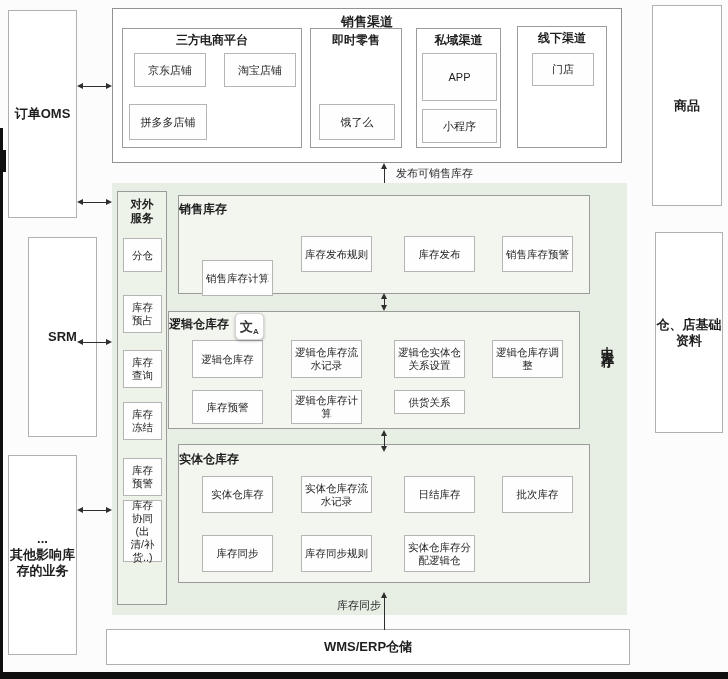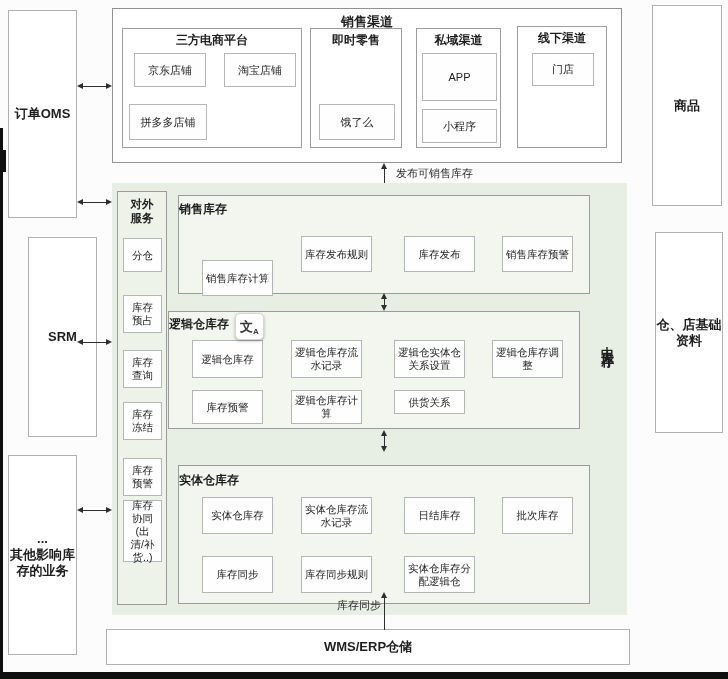--- a/index.html
+++ b/index.html
@@ -132,21 +132,21 @@
     <div class="section-title" style="top:4px;">逻辑仓库存</div>
     <div class="wbox sbox" style="left:23px;top:28px;width:71px;height:38px;">逻辑仓库存</div>
     <div class="wbox sbox" style="left:122px;top:28px;width:71px;height:38px;">逻辑仓库存流水记录</div>
     <div class="wbox sbox" style="left:225px;top:28px;width:71px;height:38px;">逻辑仓实体仓关系设置</div>
     <div class="wbox sbox" style="left:323px;top:28px;width:71px;height:38px;">逻辑仓库存调整</div>
     <div class="wbox sbox" style="left:122px;top:78px;width:71px;height:34px;">逻辑仓库存计算</div>
     <div class="wbox sbox" style="left:23px;top:78px;width:71px;height:34px;">库存预警</div>
     <div class="wbox sbox" style="left:225px;top:78px;width:71px;height:24px;">供货关系</div>
   </div>
 
-  <div class="section" style="left:178px;top:465px;width:412px;height:139px;">
+  <div class="section" style="left:178px;top:444px;width:412px;height:139px;">
     <div class="section-title" style="top:6px;">实体仓库存</div>
     <div class="wbox sbox" style="left:23px;top:31px;width:71px;height:37px;">实体仓库存</div>
     <div class="wbox sbox" style="left:122px;top:31px;width:71px;height:37px;">实体仓库存流水记录</div>
     <div class="wbox sbox" style="left:225px;top:31px;width:71px;height:37px;">日结库存</div>
     <div class="wbox sbox" style="left:323px;top:31px;width:71px;height:37px;">批次库存</div>
     <div class="wbox sbox" style="left:23px;top:90px;width:71px;height:37px;">库存同步</div>
     <div class="wbox sbox" style="left:122px;top:90px;width:71px;height:37px;">库存同步规则</div>
     <div class="wbox sbox" style="left:225px;top:90px;width:71px;height:37px;">实体仓库存分配逻辑仓</div>
   </div>
 

